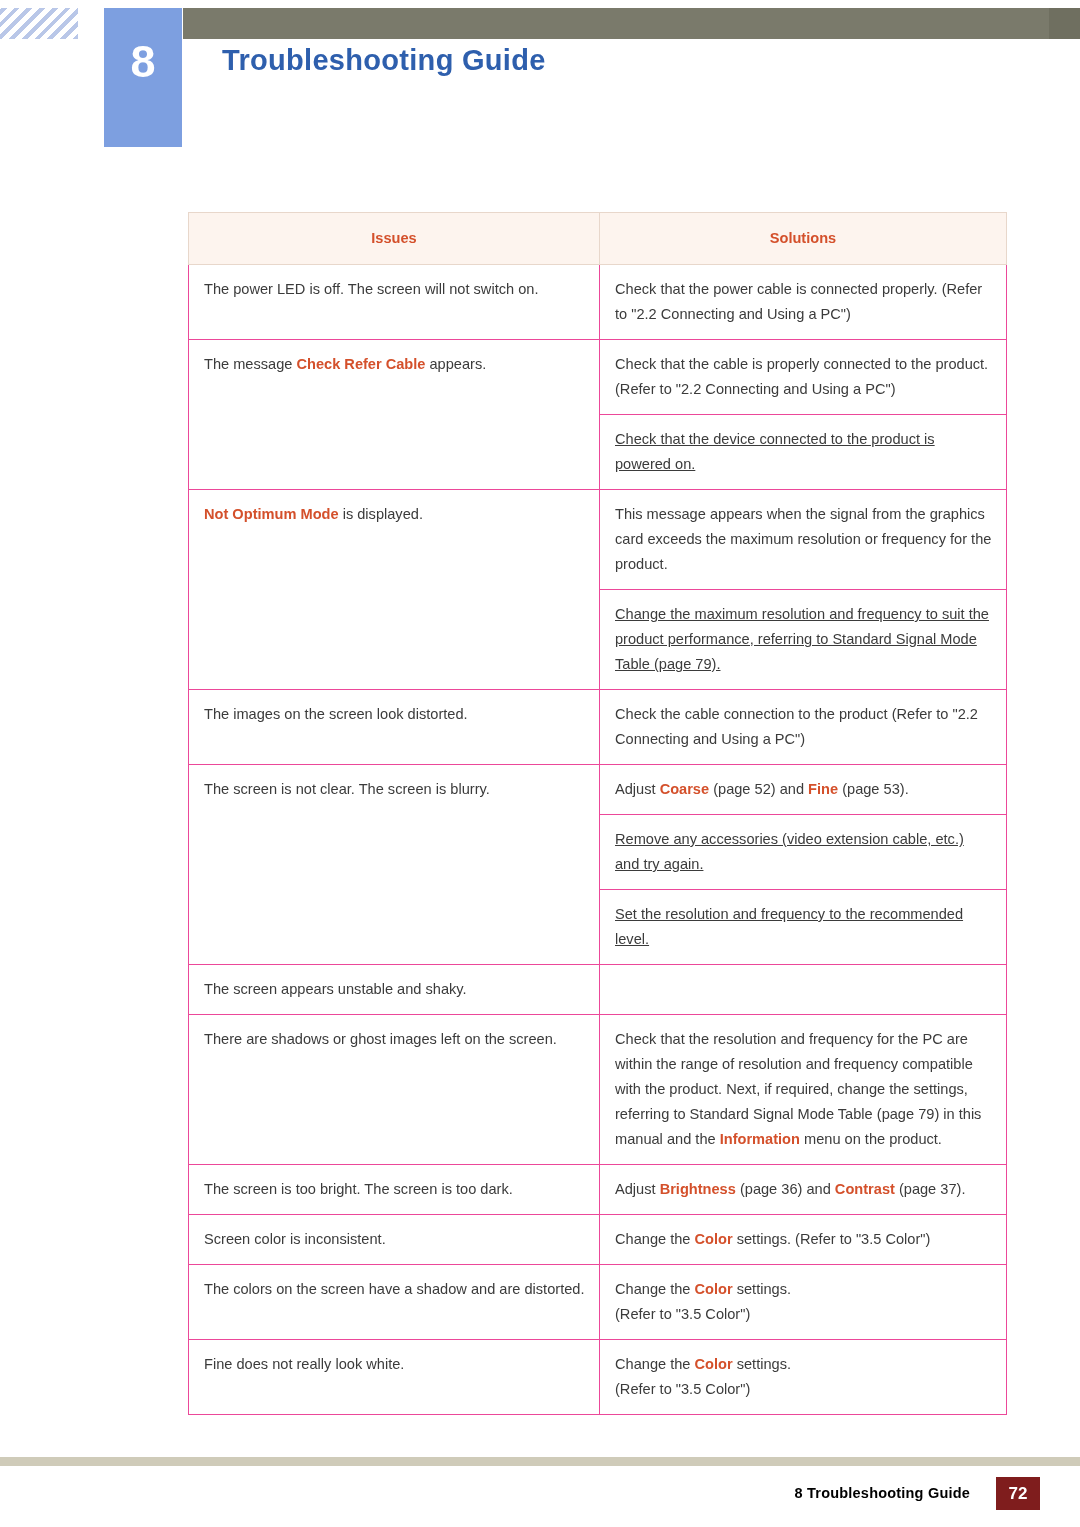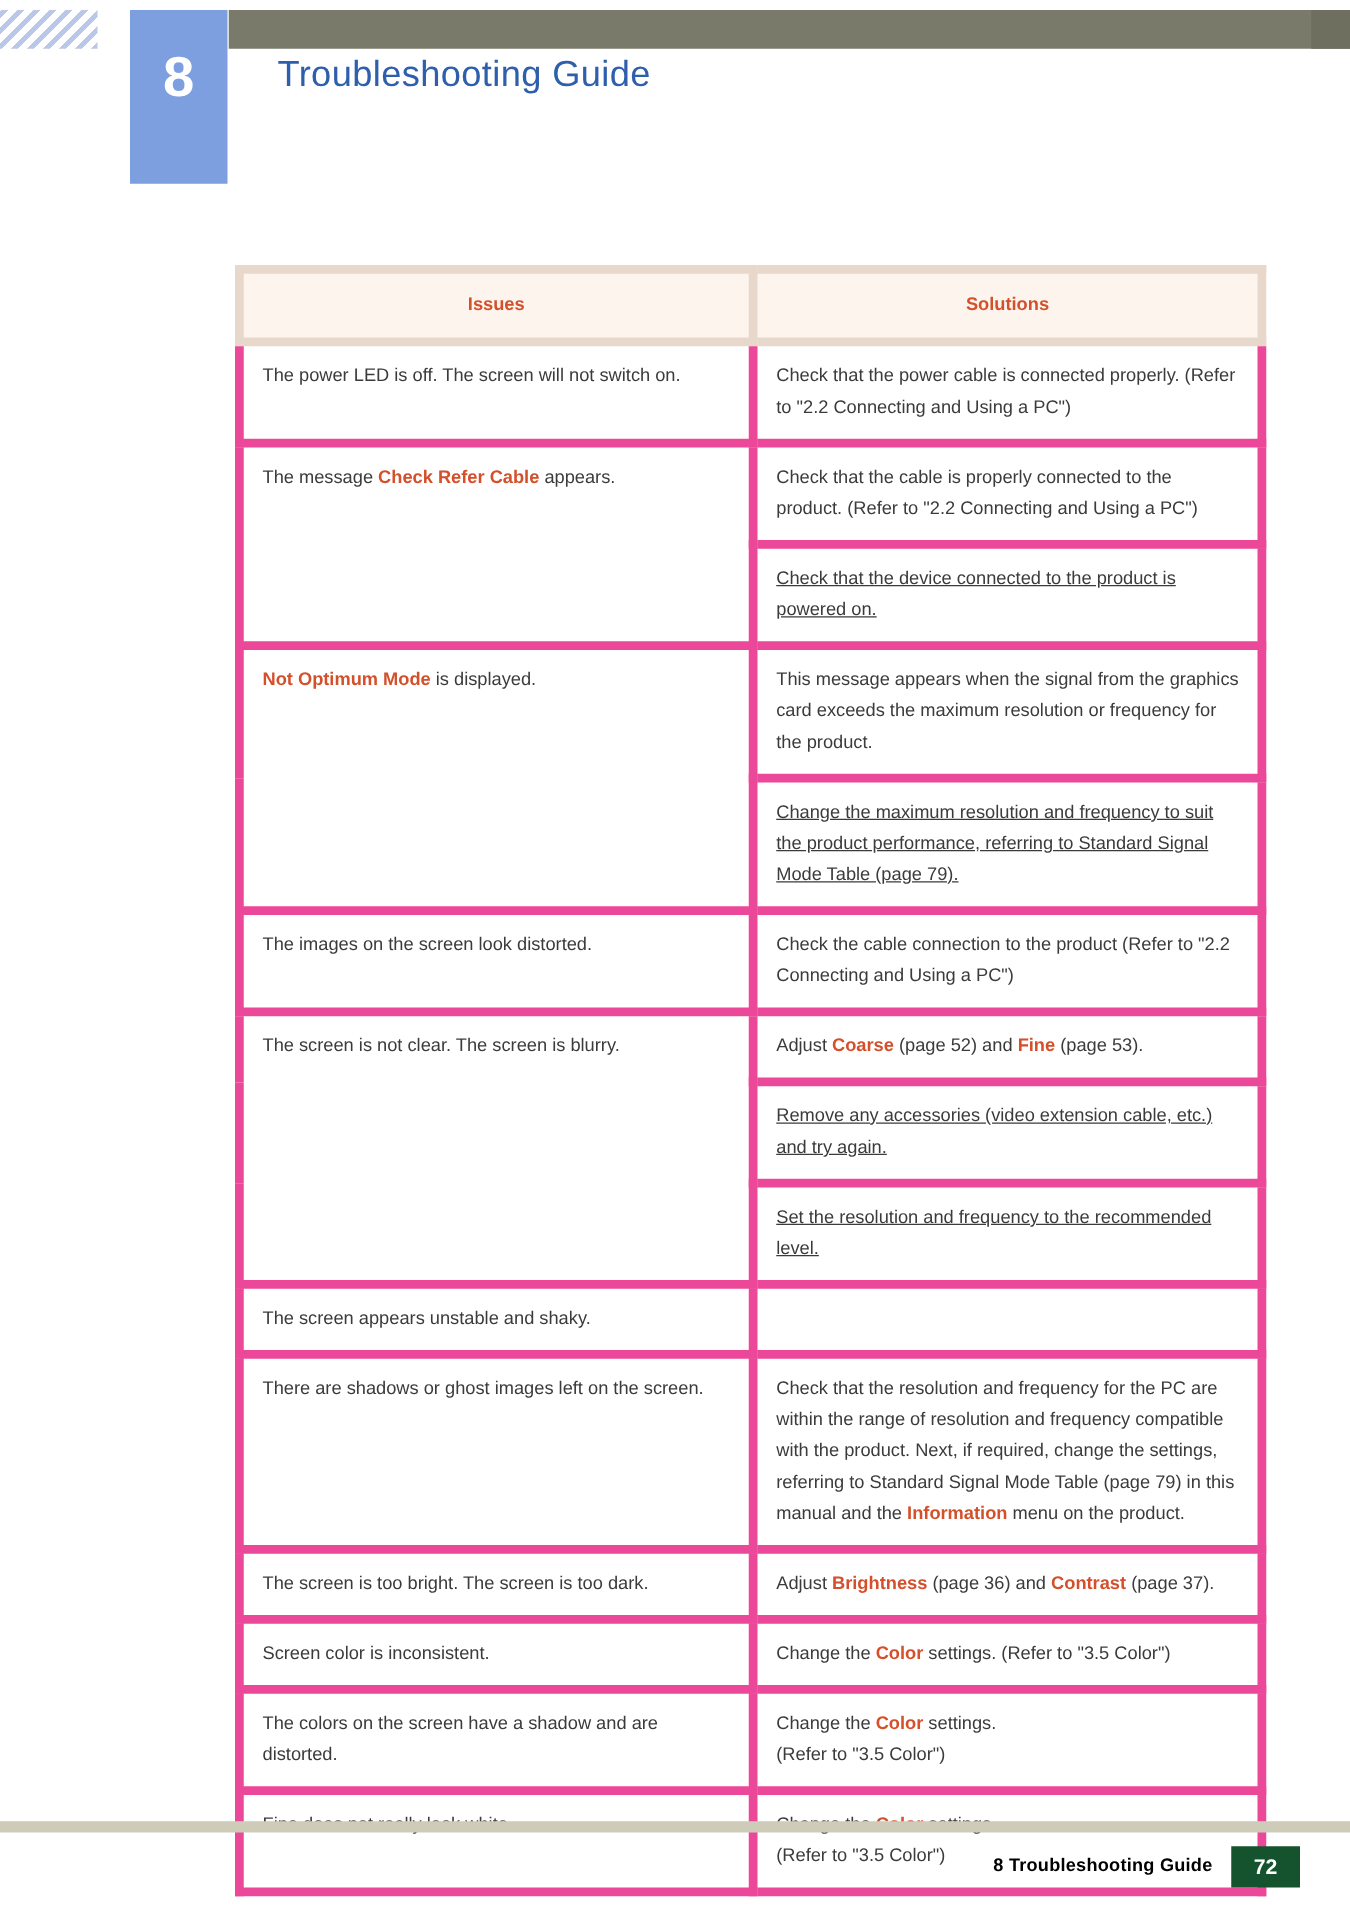--- a/index.html
+++ b/index.html
@@ -70,21 +70,21 @@
     font-weight: bold;
     color: #ffffff;
     line-height: 52px;
     letter-spacing: 0px;
   }
   .chapter-title {
     position: absolute;
     top: 44px;
     left: 222px;
     font-size: 29px;
-    font-weight: normal;
+    font-weight: bold;
     color: #2e5fad;
     letter-spacing: 0.3px;
     text-align: center;
   }
 
   
   .content {
     position: absolute;
     top: 212px;
     left: 188px;
@@ -97,21 +97,21 @@
     margin-bottom: 14px;
     letter-spacing: 0.2px;
   }
 
   table.issues {
     border-collapse: collapse;
     width: 818px;
     table-layout: fixed;
   }
   table.issues td, table.issues th {
-    border: 7px solid #ec4899;
+    border: 1px solid #ec4899;
     vertical-align: top;
     padding: 12px 14px 12px 15px;
     font-size: 14.6px;
     line-height: 25px;
     color: #3b3b3b;
     font-weight: normal;
   }
   table.issues thead th {
     background: #fdf4ee;
     text-align: center;
@@ -148,23 +148,23 @@
     right: 110px;
     font-size: 14.5px;
     font-weight: bold;
     color: #000000;
     letter-spacing: 0.2px;
   }
   .footer-page {
     position: absolute;
     top: 30px;
     right: 40px;
-    width: 55px;
+    width: 44px;
     height: 33px;
-    background: #14532d;
+    background: #7f1d1d;
     color: #ffffff;
     font-size: 17px;
     font-weight: bold;
     text-align: center;
     line-height: 33px;
   }
 </style>
 </head>
 <body>
 

